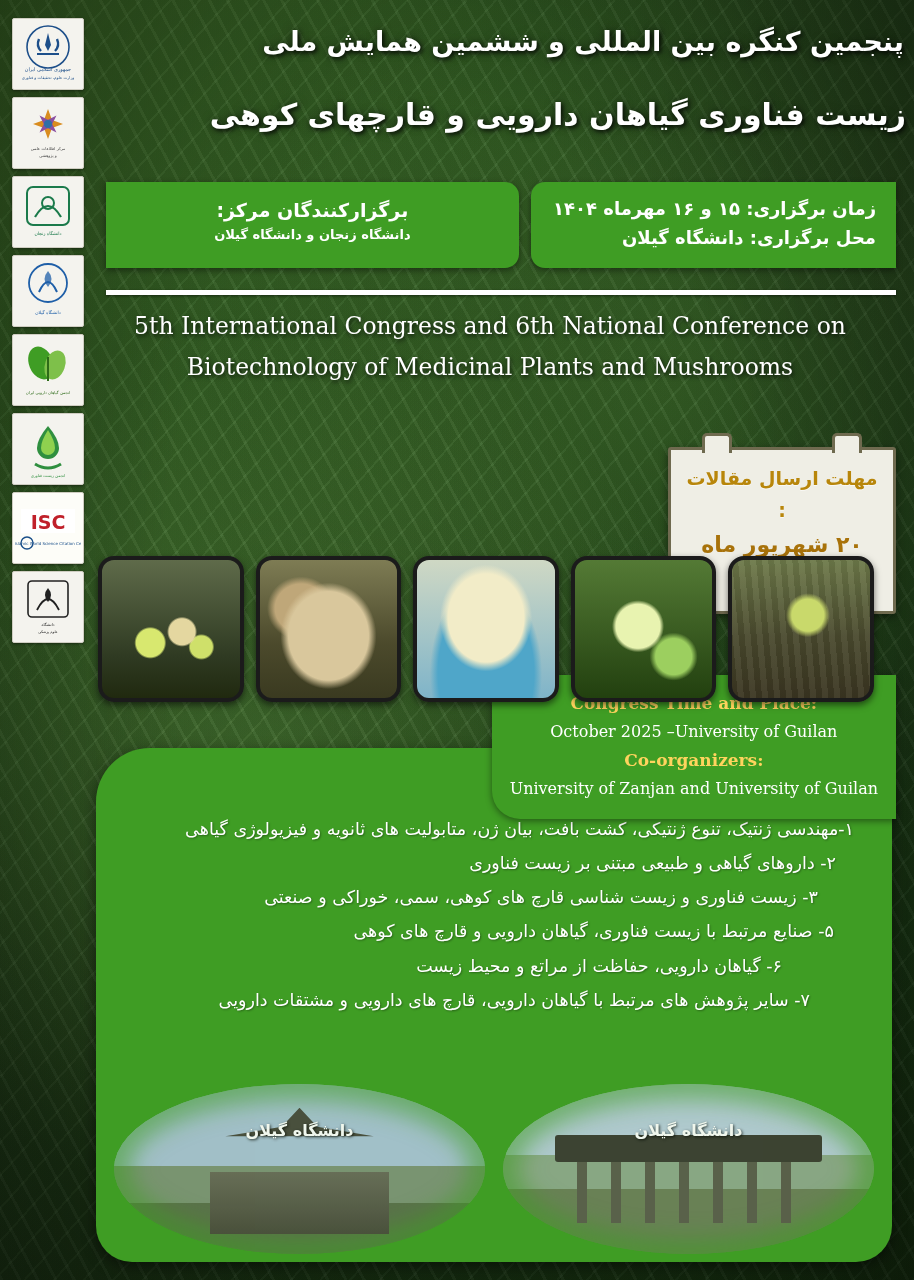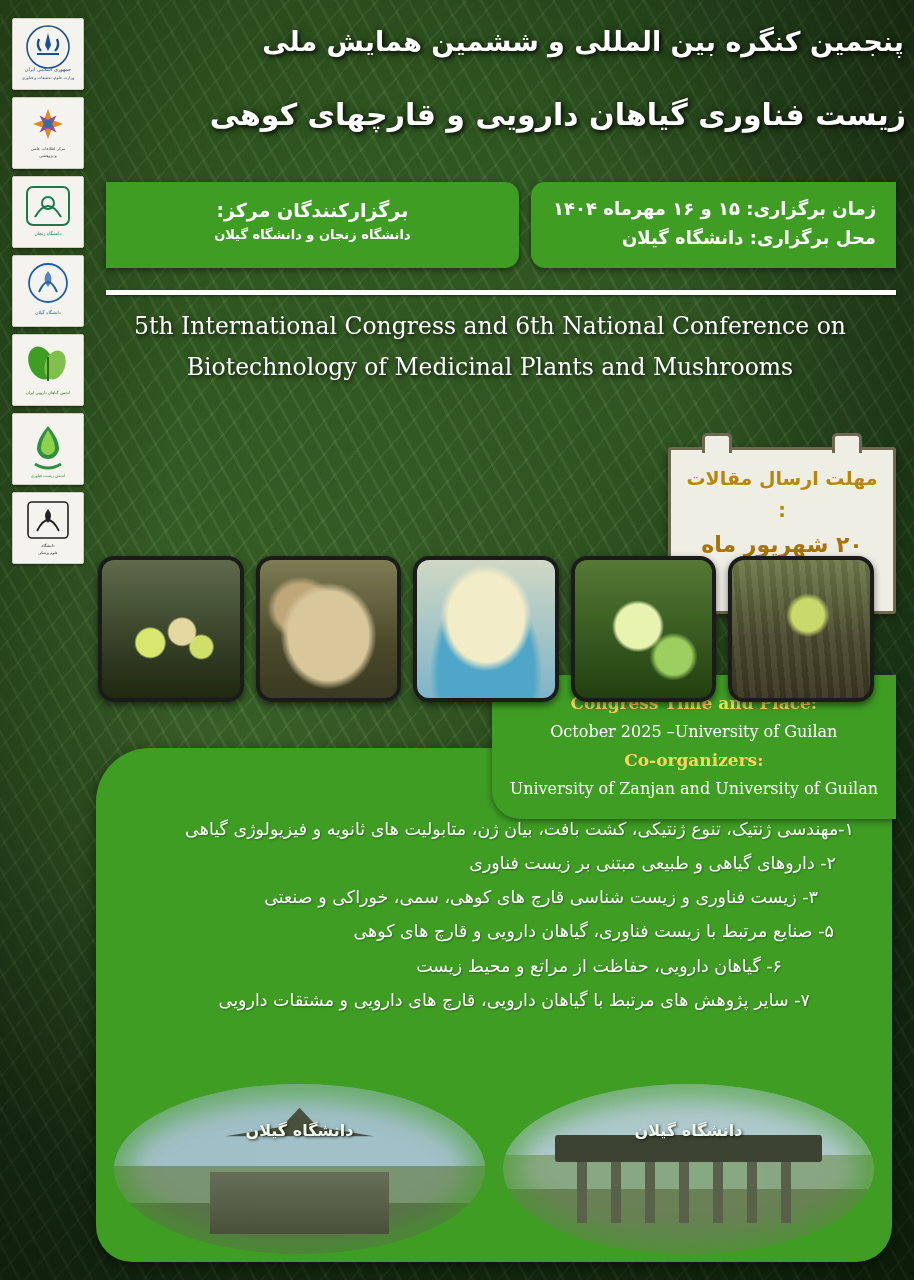--- a/index.html
+++ b/index.html
@@ -375,20 +375,28 @@
 
   <div class="logo-box">
     <svg width="66" height="66" viewBox="0 0 66 66" aria-hidden="true">
       <path d="M33 10 q-11 13 -11 22 a11 11 0 0 0 22 0 q0 -9 -11 -22 Z" fill="#2f8f3f"></path>
       <path d="M33 14 q-7 11 -7 18 a7 7 0 0 0 14 0 q0 -7 -7 -18 Z" fill="#8fd14f"></path>
       <path d="M20 48 q13 8 26 0" fill="none" stroke="#2f8f3f" stroke-width="3"></path>
       <text x="33" y="61" font-size="4" fill="#2f8f3f" text-anchor="middle" font-family="DejaVu Sans">انجمن زیست فناوری</text>
     </svg>
   </div>
 
+  <div class="logo-box logo-isc">
+    <svg width="66" height="66" viewBox="0 0 66 66" aria-hidden="true">
+      <rect x="6" y="14" width="54" height="24" fill="#ffffff"></rect>
+      <text x="33" y="34" font-size="19" fill="#c0202a" text-anchor="middle" font-weight="bold" font-family="DejaVu Sans">ISC</text>
+      <circle cx="12" cy="48" r="6" fill="none" stroke="#1a4f8a" stroke-width="1.4"></circle>
+      <text x="37" y="50" font-size="4" fill="#1a4f8a" text-anchor="middle" font-family="DejaVu Sans">Islamic World Science Citation Center</text>
+    </svg>
+  </div>
 
   <div class="logo-box">
     <svg width="66" height="66" viewBox="0 0 66 66" aria-hidden="true">
       <rect x="13" y="7" width="40" height="36" rx="4" fill="none" stroke="#222" stroke-width="1.6"></rect>
       <path d="M22 36 q11 -22 22 0" fill="none" stroke="#222" stroke-width="1.8"></path>
       <path d="M33 14 q-6 7 0 14 q6 -7 0 -14" fill="#222"></path>
       <text x="33" y="52" font-size="4" fill="#222" text-anchor="middle" font-family="DejaVu Sans">دانشگاه</text>
       <text x="33" y="59" font-size="3.6" fill="#222" text-anchor="middle" font-family="DejaVu Sans">علوم پزشکی</text>
     </svg>
   </div>

